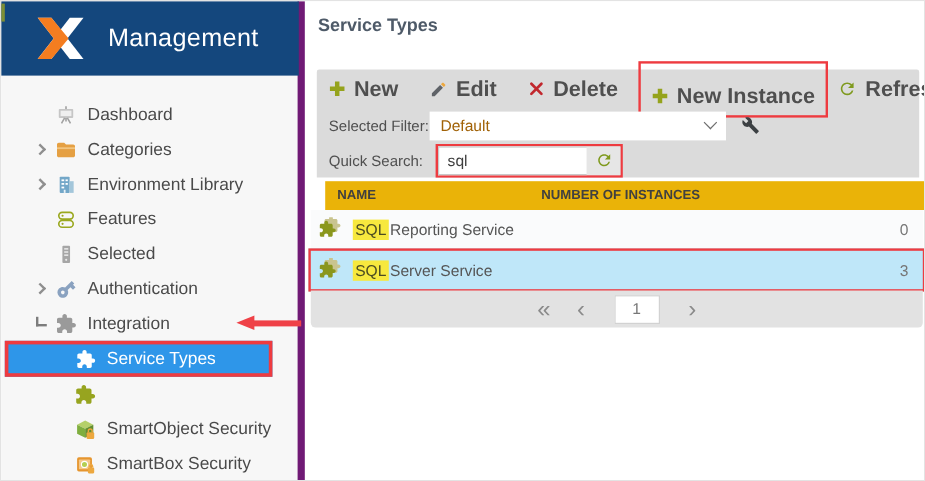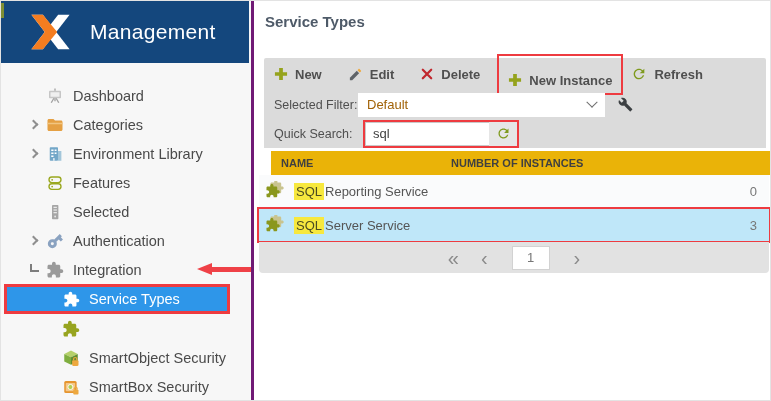--- a/index.html
+++ b/index.html
@@ -4,21 +4,21 @@
 <style>
   * { margin:0; padding:0; box-sizing:border-box; }
   html,body { background:#fff; }
   #app {
     position:relative; width:771px; height:401px; overflow:hidden;
     font-family:"Liberation Sans", sans-serif; background:#ffffff;
     border:1px solid #e3e3e3;
   }
   
   .sidebar { position:absolute; left:0; top:0; width:253px; height:401px;
-             background:#f7f7f7; border-right:3px solid #701a75; }
+             background:#f7f7f7; border-right:6px solid #701a75; }
   .sidebar-header { position:absolute; left:0; top:0; width:248px; height:62px;
              background:#14477d; display:flex; align-items:center; padding-left:26px; }
   .brand-title { color:#ffffff; font-size:21px; letter-spacing:.3px; margin-left:16px; font-weight:400; }
   .artifact { position:absolute; left:0; top:2px; width:3px; height:15px; background:#7e8f35; }
   .nav { position:absolute; left:0; top:80px; right:20px; }
   .nav-item { height:29px; display:flex; align-items:center; color:#4a4a4a;
               font-size:14.5px; cursor:default; }
   .nav-item .tw { width:16px; margin-left:29px; display:flex; align-items:center; }
   .nav-item.lvl2 { padding-left:61px; }
   .nav-item .nicon { width:18px; height:18px; margin-right:9px; display:flex;
@@ -32,21 +32,21 @@
   .anno-arrow { position:absolute; left:196px; top:262px; width:54px; height:13px; }
   .anno-arrow .tail { position:absolute; right:0; top:4px; width:40px; height:5px; background:#ef4147; }
   .anno-arrow .head { position:absolute; left:0; top:0; width:0; height:0;
             border-top:6.5px solid transparent; border-bottom:6.5px solid transparent;
             border-right:15px solid #ef4147; }
   
   .main { position:absolute; left:254px; top:0; width:517px; height:401px; background:#fff; }
   .page-title { position:absolute; left:10px; top:12px; font-size:15px; font-weight:bold; color:#4e5a68; }
   .block { position:absolute; left:9px; top:57px; width:502px; height:90px; background:#dbdbdb; border-radius:2px 2px 0 0; }
   .btnrow { height:32px; display:flex; align-items:center; padding-left:10px; }
-  .tbtn { display:flex; align-items:center; gap:7px; font-size:13px; font-weight:600;
+  .tbtn { display:flex; align-items:center; gap:7px; font-size:18px; font-weight:600;
           color:#4f4f4f; margin-right:26px; cursor:pointer; white-space:nowrap; }
   .redbox-inline { border:2px solid #ee3b40; padding:5px 9px 5px 9px; margin:0 8px 0 -9px; display:flex; align-items:center; }
   .redbox-inline .tbtn { margin-right:0;margin-top:12px; }
   .filterrow { height:29px; display:flex; align-items:center; padding-left:10px; font-size:12.5px; color:#4f4f4f; }
   .flabel { width:84px; flex:0 0 84px; }
   .dropdown { width:247px; height:24px; background:#ffffff; display:flex; align-items:center;
               justify-content:space-between; padding:0 9px; font-size:13px; color:#a16207; cursor:pointer; }
   .chev-d { width:8px; height:8px; border-right:1.6px solid #6f6f6f; border-bottom:1.6px solid #6f6f6f;
             transform:rotate(45deg) translate(-2px,-2px); }
   .wrench-wrap { margin-left:13px; display:flex; align-items:center; cursor:pointer; }

